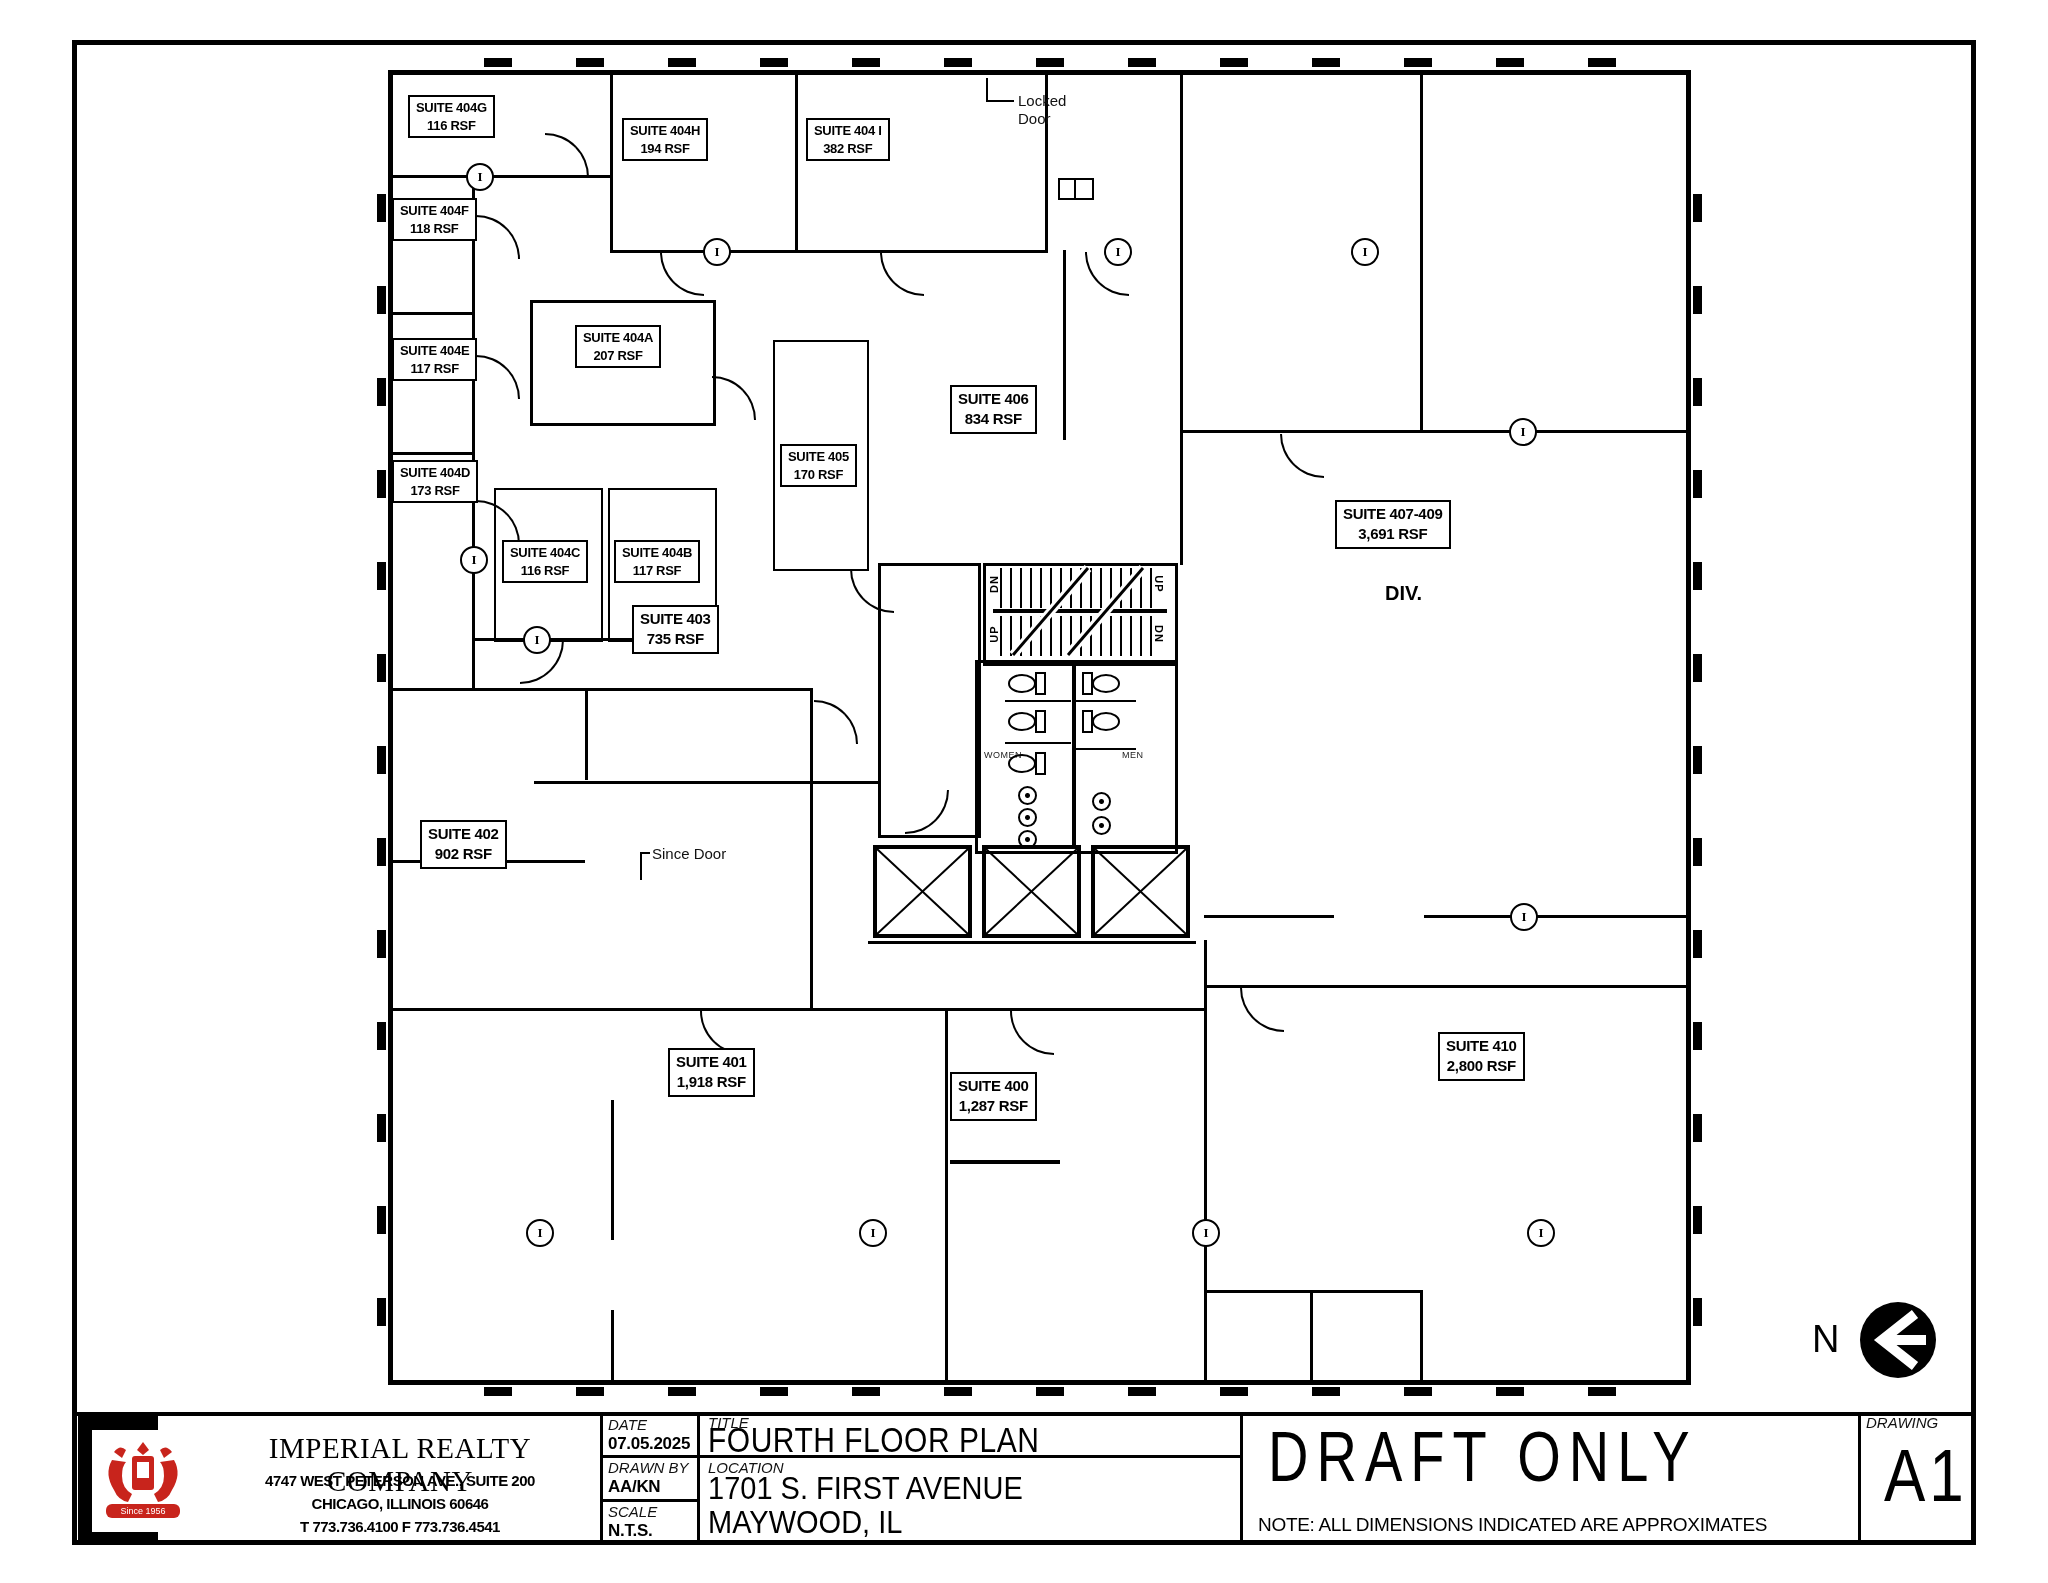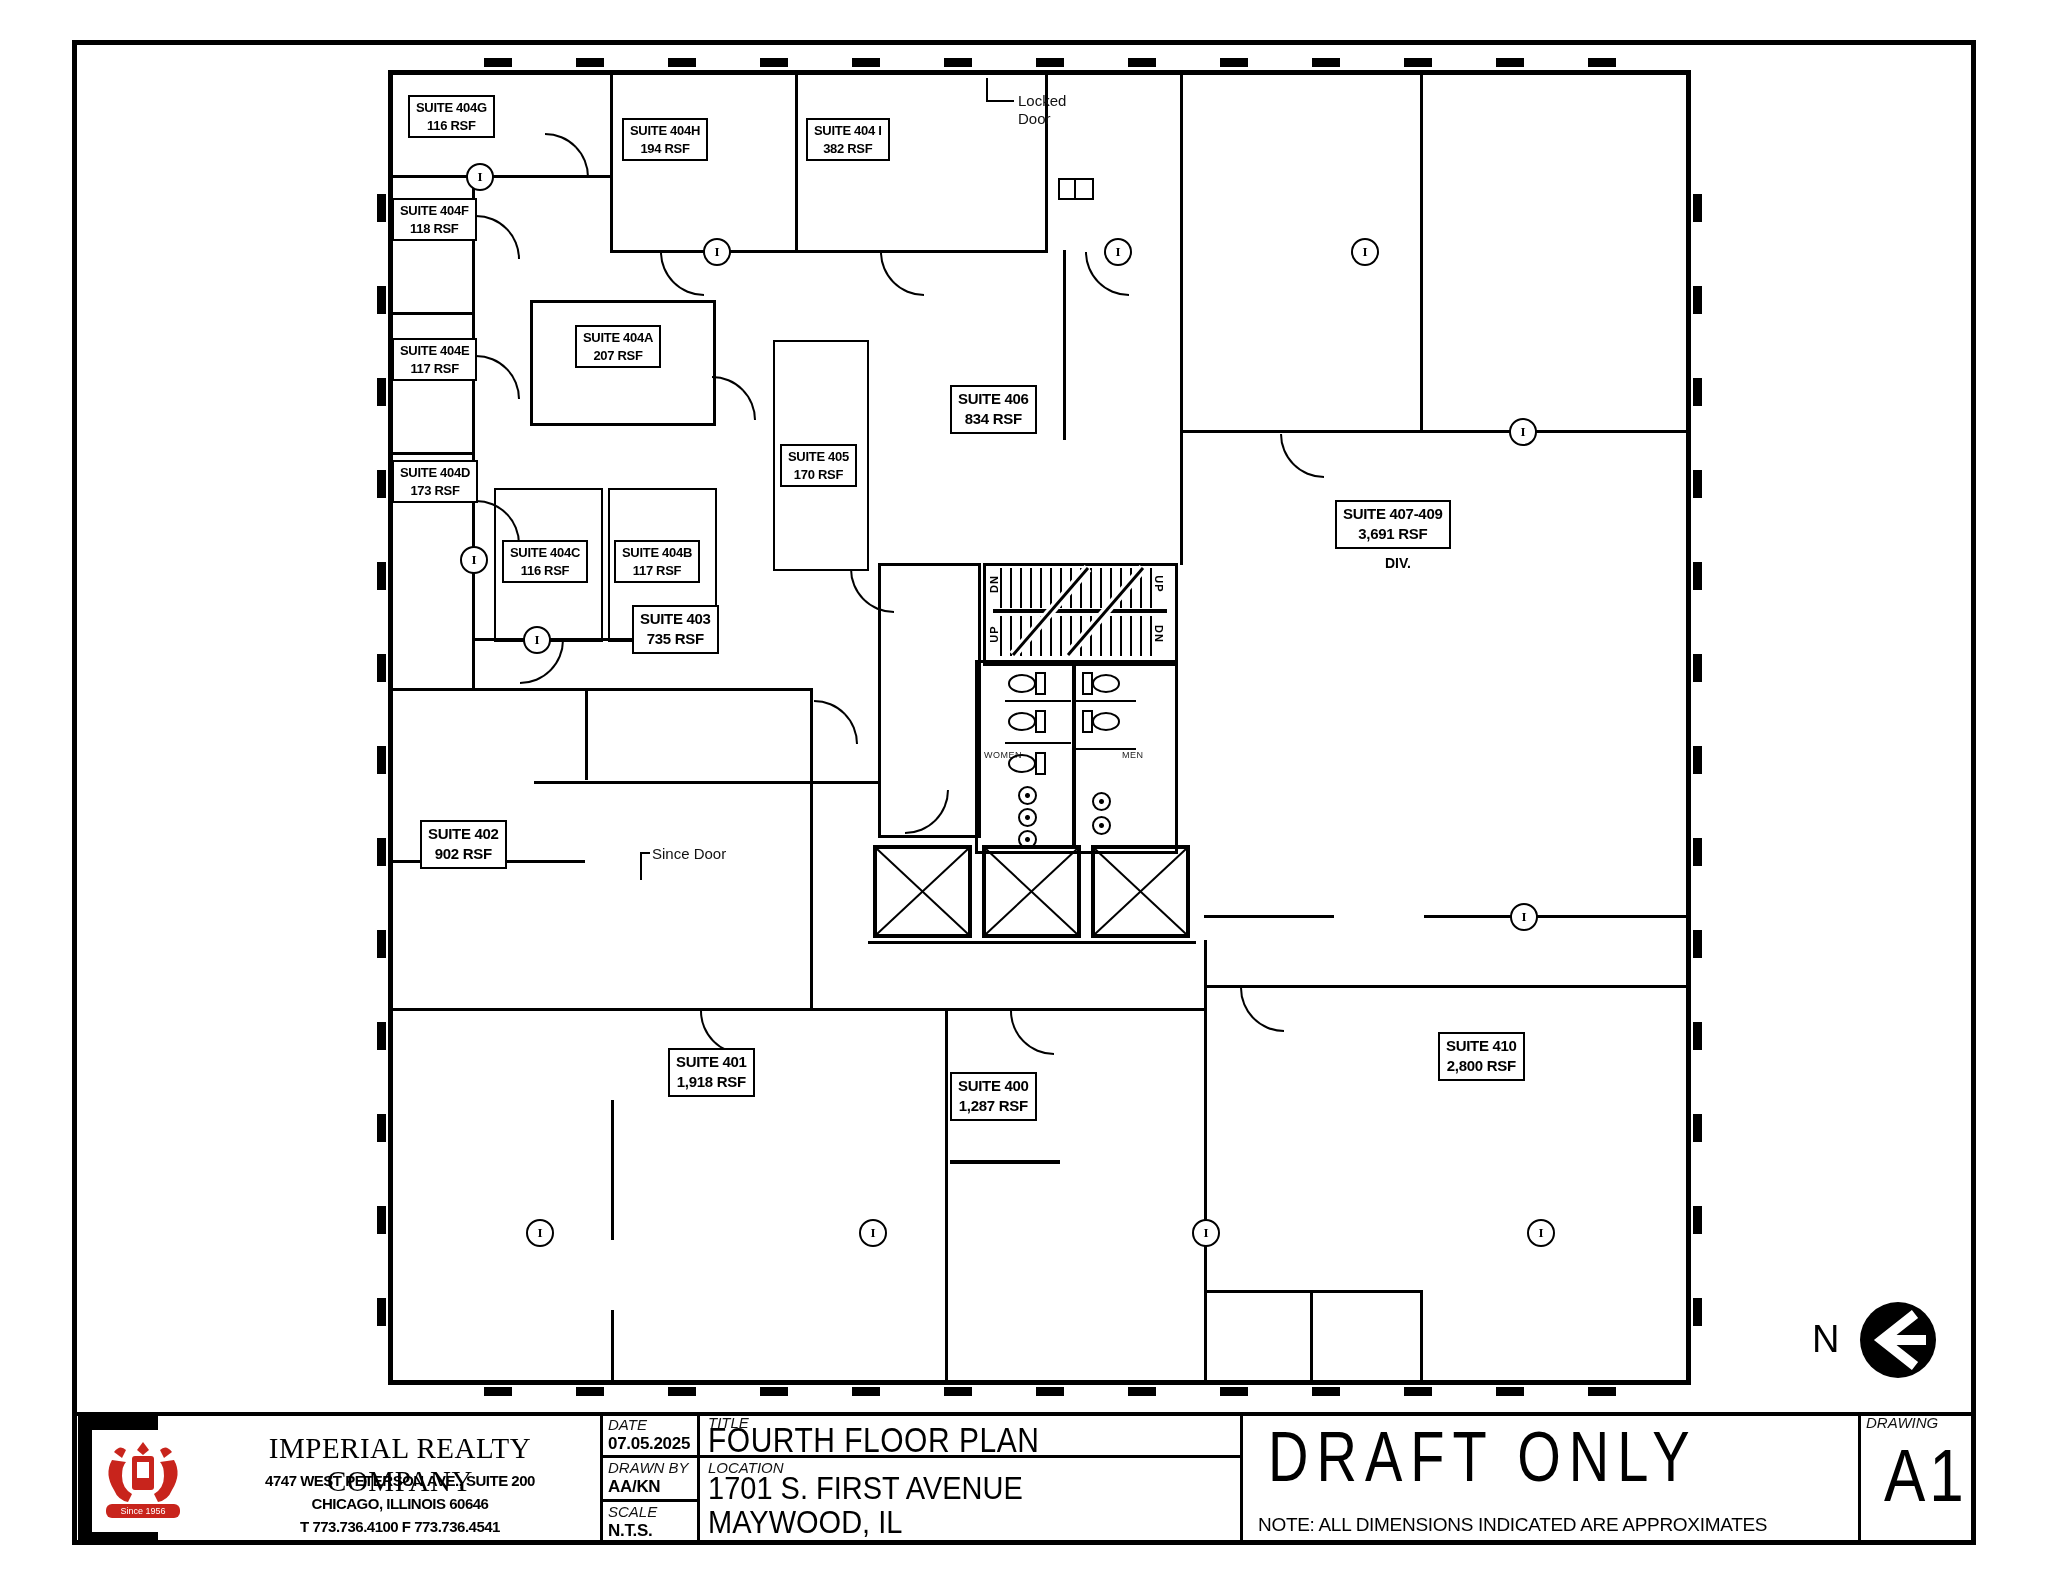--- a/index.html
+++ b/index.html
@@ -213,21 +213,21 @@
     <div>116 RSF</div>
   </div>
   <div class="slab" style="left:614px;top:540px;">
     <div>SUITE 404B</div>
     <div>117 RSF</div>
   </div>
   <div class="slab lg" style="left:1335px;top:500px;">
     <div>SUITE 407-409</div>
     <div>3,691 RSF</div>
   </div>
-  <div style="position:absolute;left:1385px;top:555px;font-size:14px;font-weight:700;">DIV.</div>
+  <div style="position:absolute;left:1385px;top:582px;font-size:20px;font-weight:700;">DIV.</div>
   <div class="slab lg" style="left:632px;top:605px;">
     <div>SUITE 403</div>
     <div>735 RSF</div>
   </div>
   <div class="slab lg" style="left:420px;top:820px;">
     <div>SUITE 402</div>
     <div>902 RSF</div>
   </div>
   <div class="slab lg" style="left:668px;top:1048px;">
     <div>SUITE 401</div>

